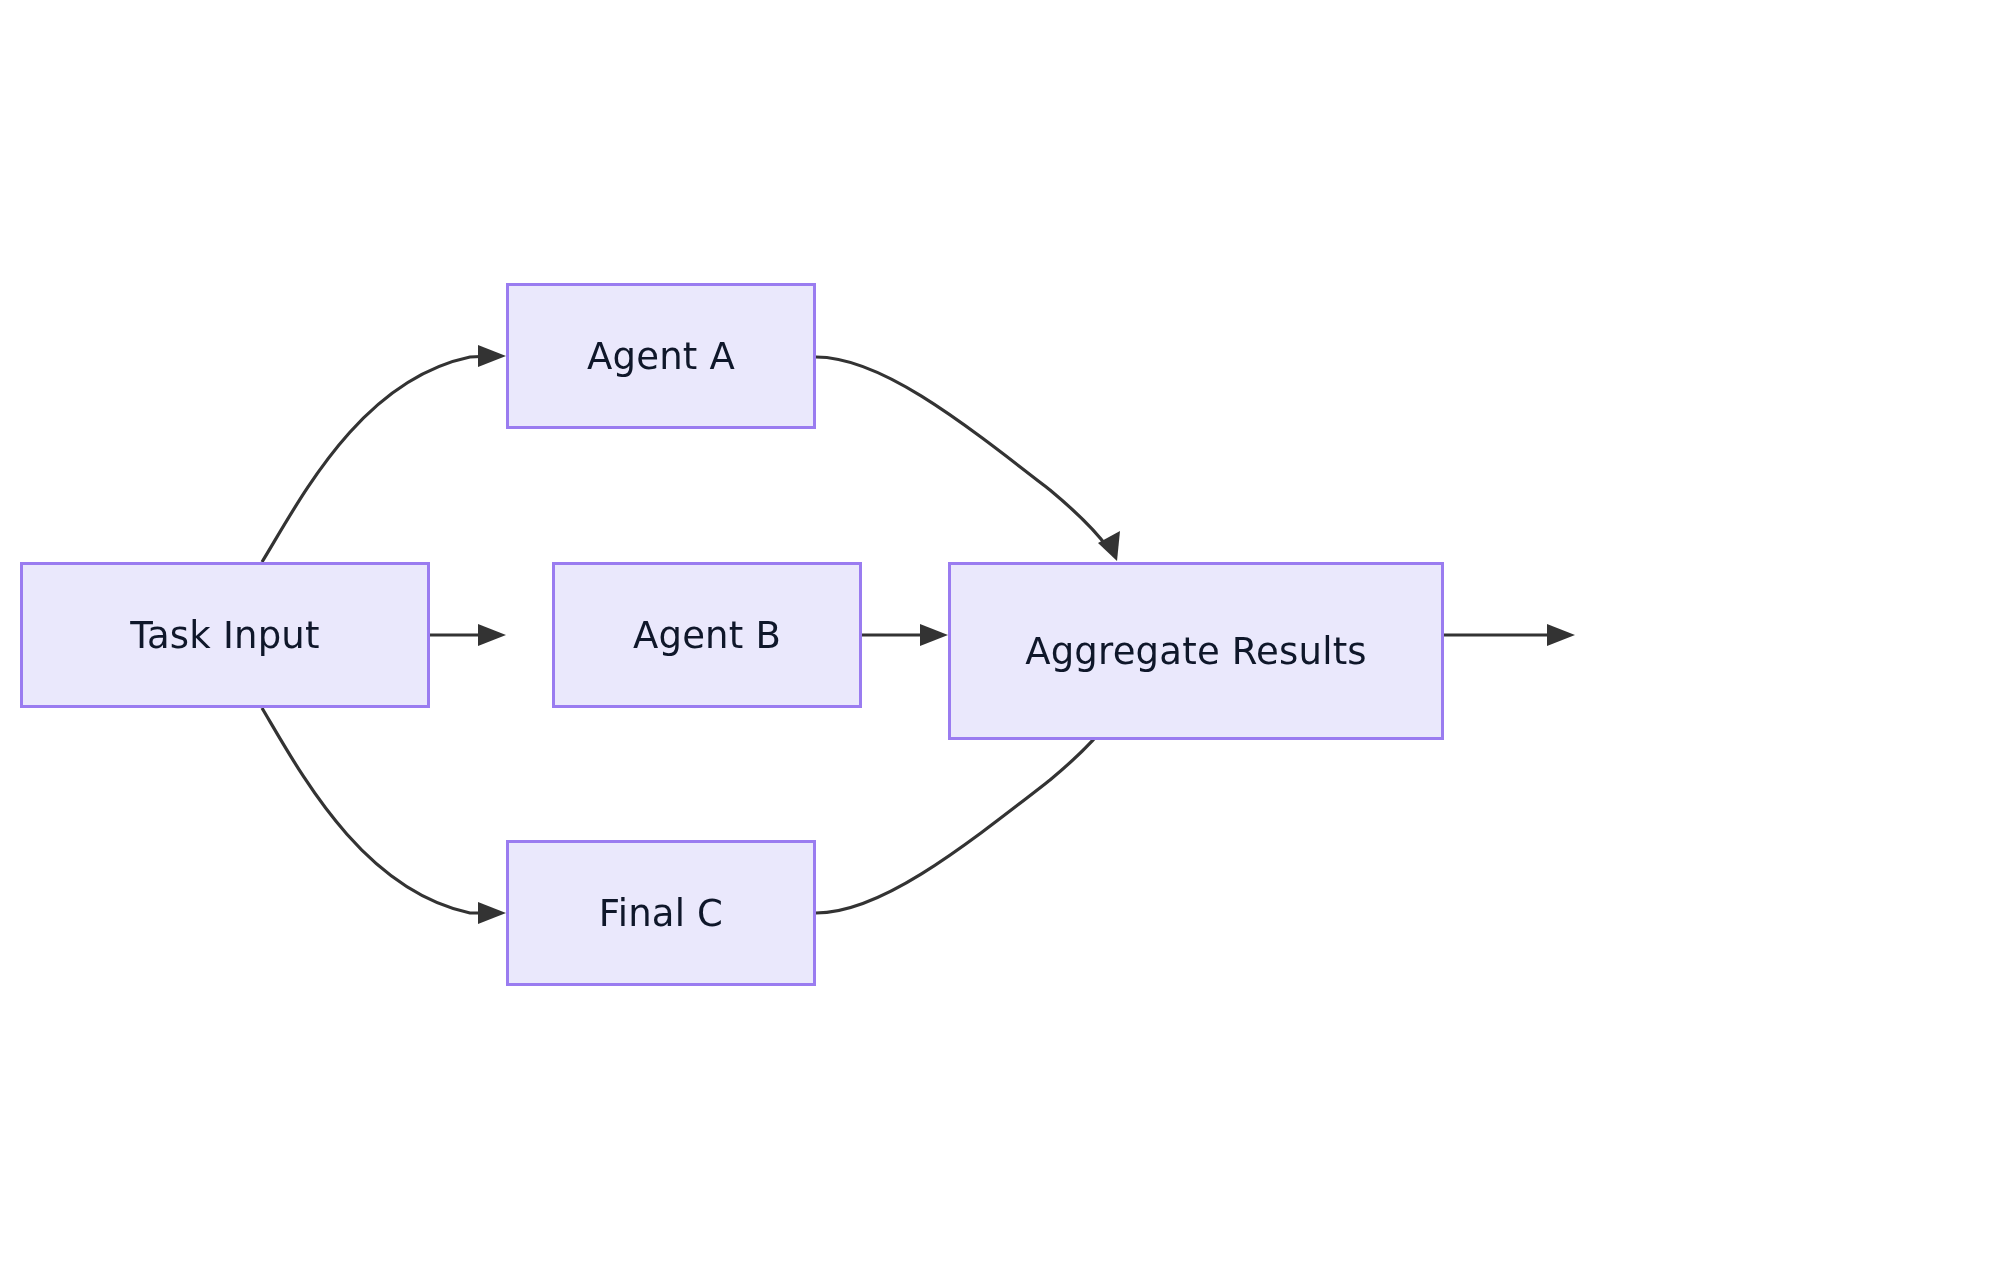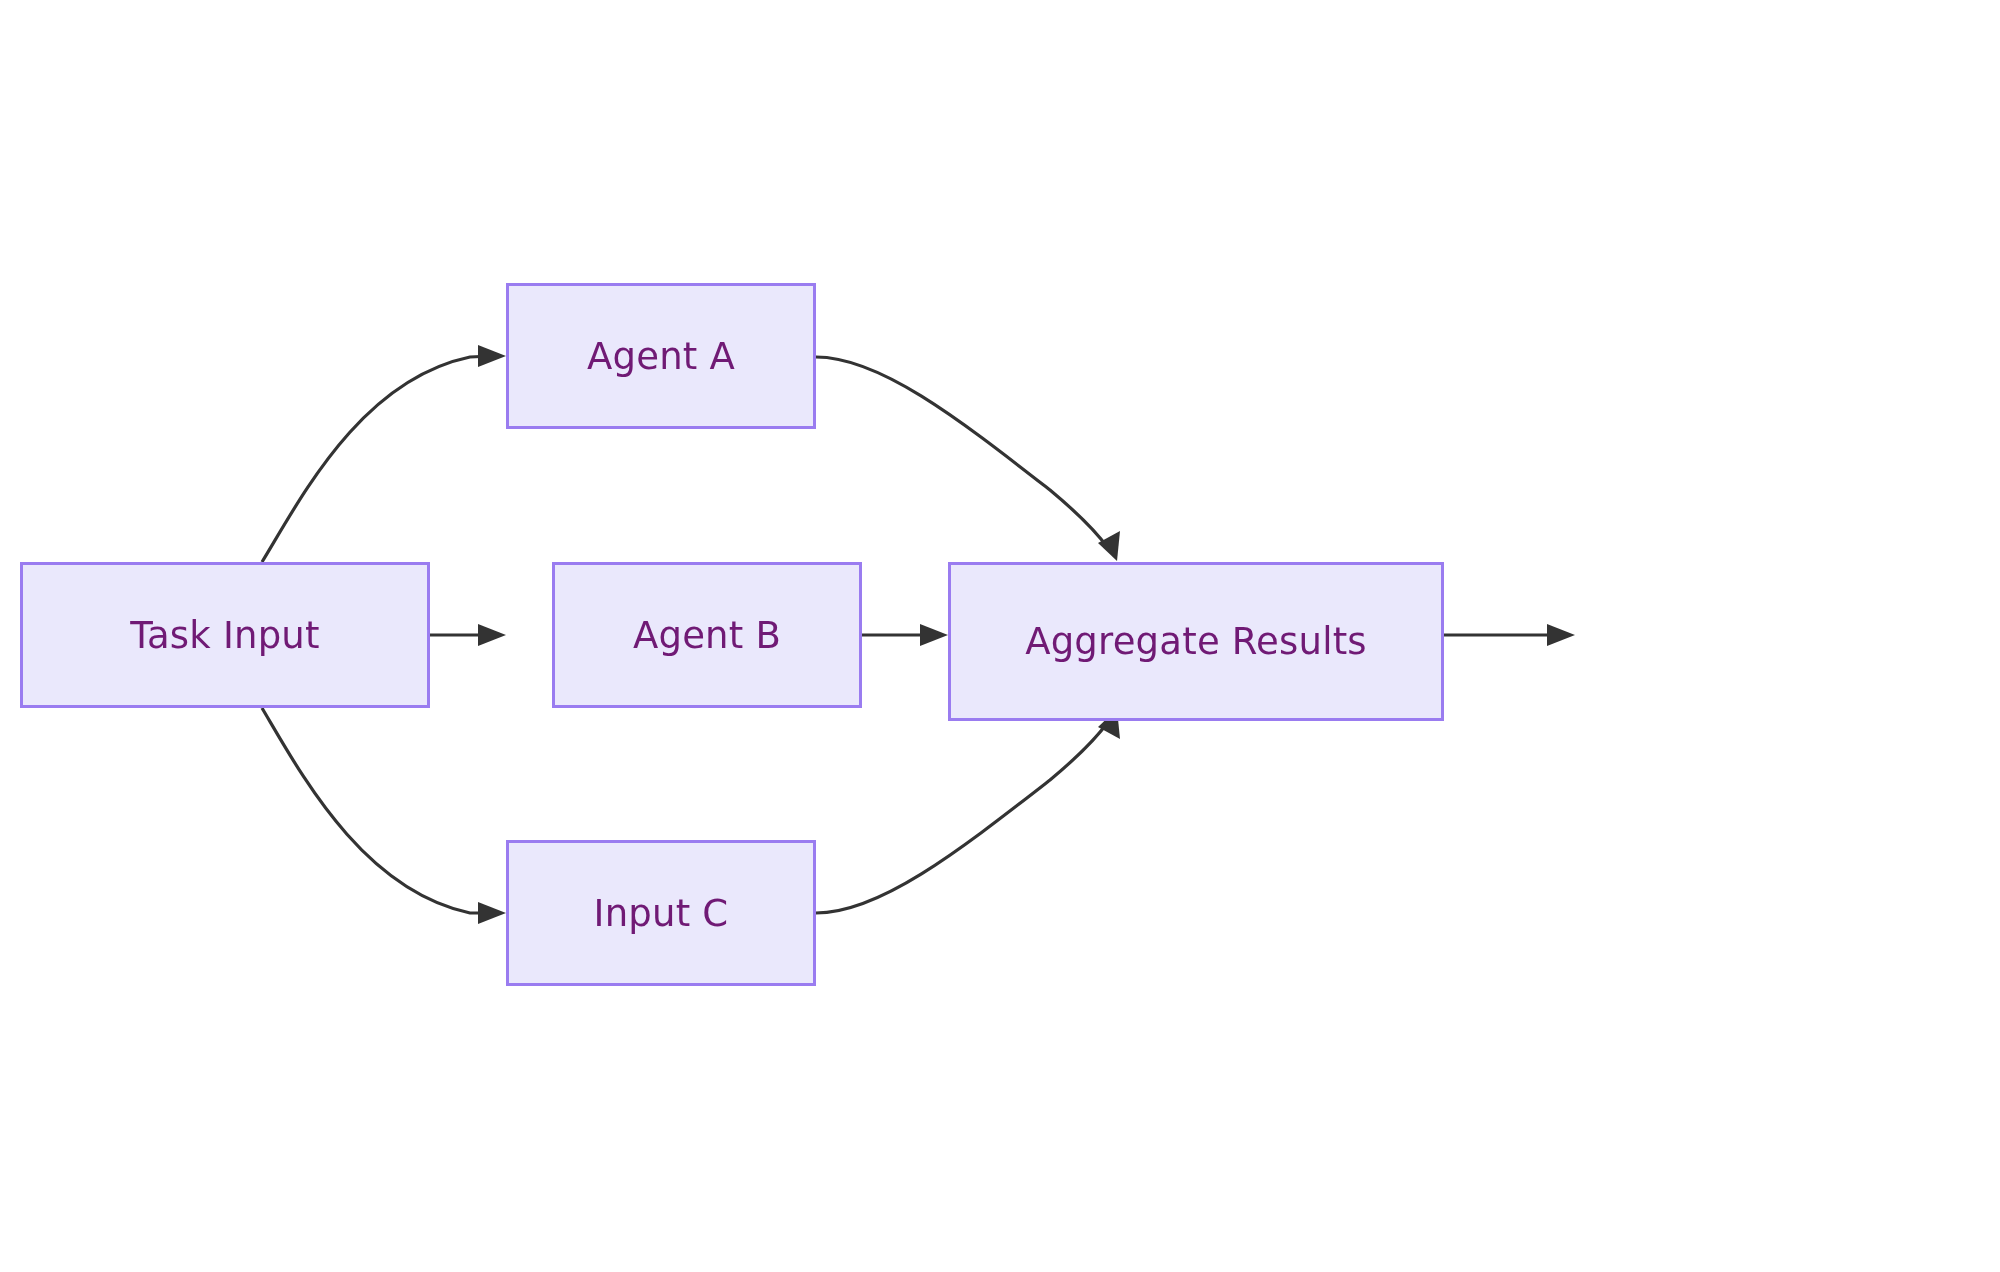--- a/index.html
+++ b/index.html
@@ -31,21 +31,21 @@
     box-sizing: border-box;
     background: #eae8fc;
     border: 3px solid #9a7cf0;
     border-radius: 0px;
     display: flex;
     align-items: center;
     justify-content: center;
     z-index: 2;
   }
   .node-label {
-    color: #701a75;
+    color: #0f172a;
     font-family: "DejaVu Sans", sans-serif;
     font-size: 37px;
     font-weight: 400;
     letter-spacing: 0.2px;
     line-height: 1;
     white-space: nowrap;
     text-align: center;
   }
   .edge-path {
     fill: none;
@@ -108,21 +108,21 @@
 
   <div class="node-box" style="left:506px; top:283px; width:310px; height:146px;">
     <span class="node-label">Agent A</span>
   </div>
 
   <div class="node-box" style="left:506px; top:562px; width:310px; height:146px;margin-left:46px;">
     <span class="node-label">Agent B</span>
   </div>
 
   <div class="node-box" style="left:506px; top:840px; width:310px; height:146px;">
-    <span class="node-label">Input C</span>
+    <span class="node-label">Final C</span>
   </div>
 
-  <div class="node-box" style="left:948px; top:562px; width:496px; height:159px;">
+  <div class="node-box" style="left:948px; top:562px; width:496px; height:178px;">
     <span class="node-label">Aggregate Results</span>
   </div>
 
 
 </div>
 
 </body></html>

